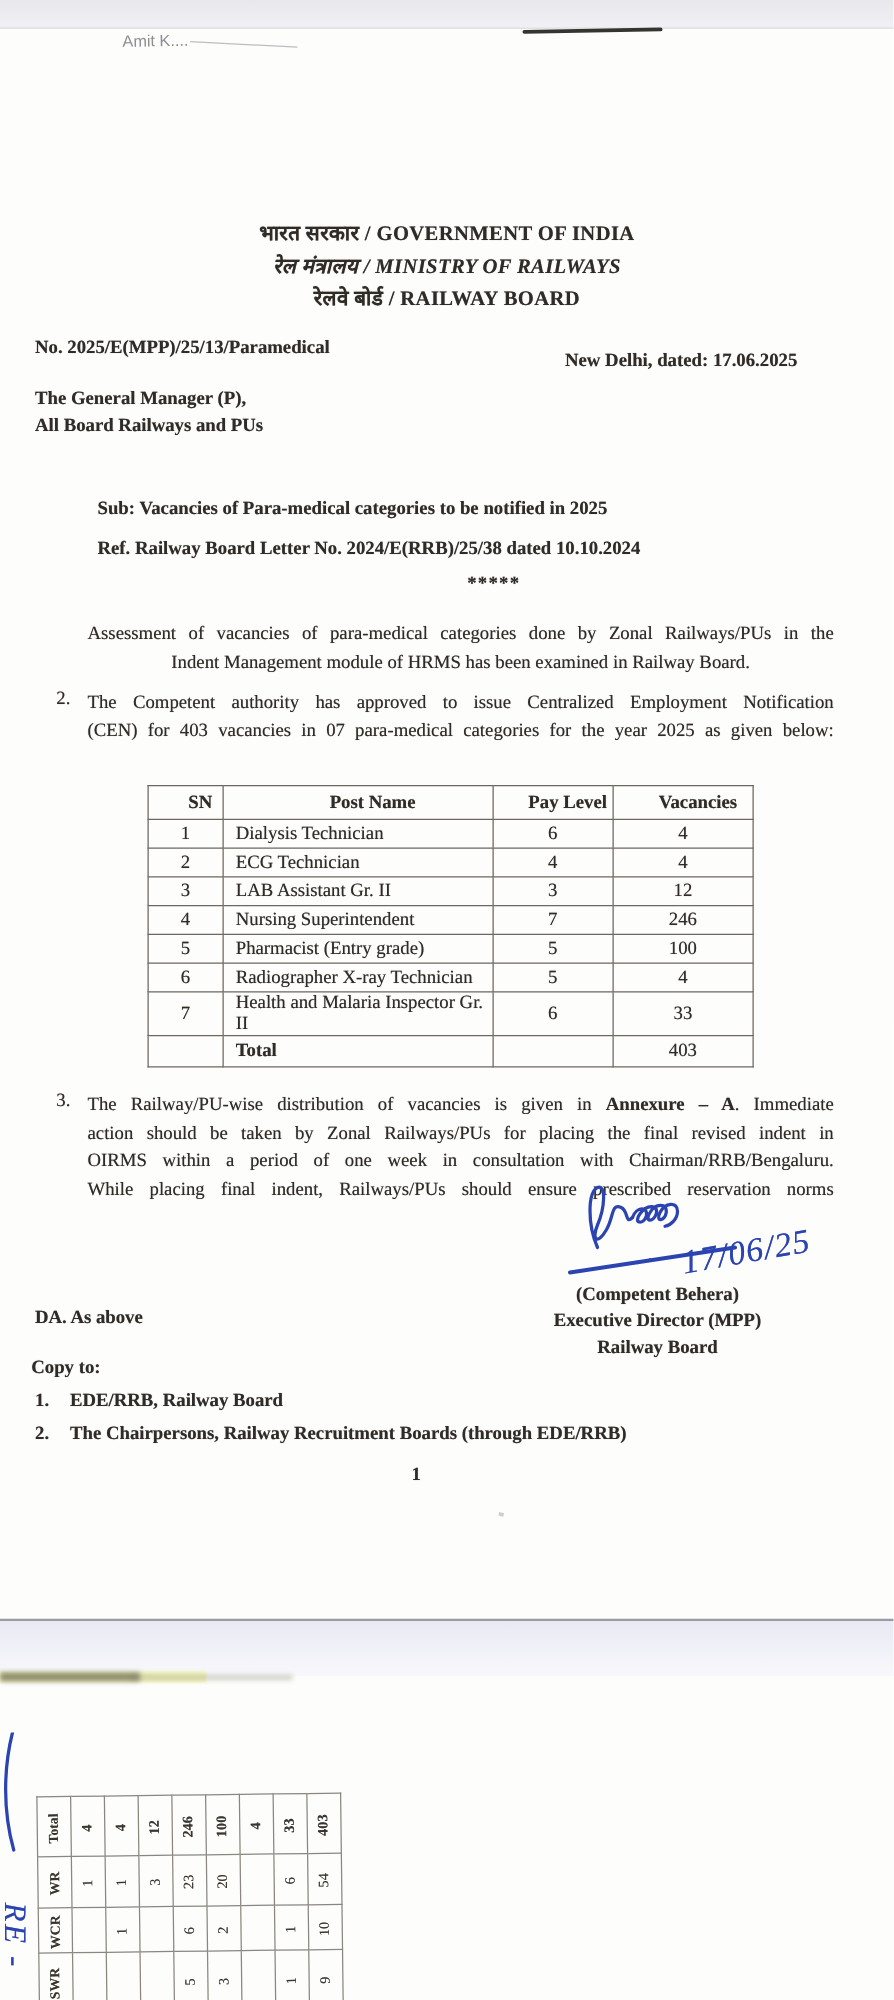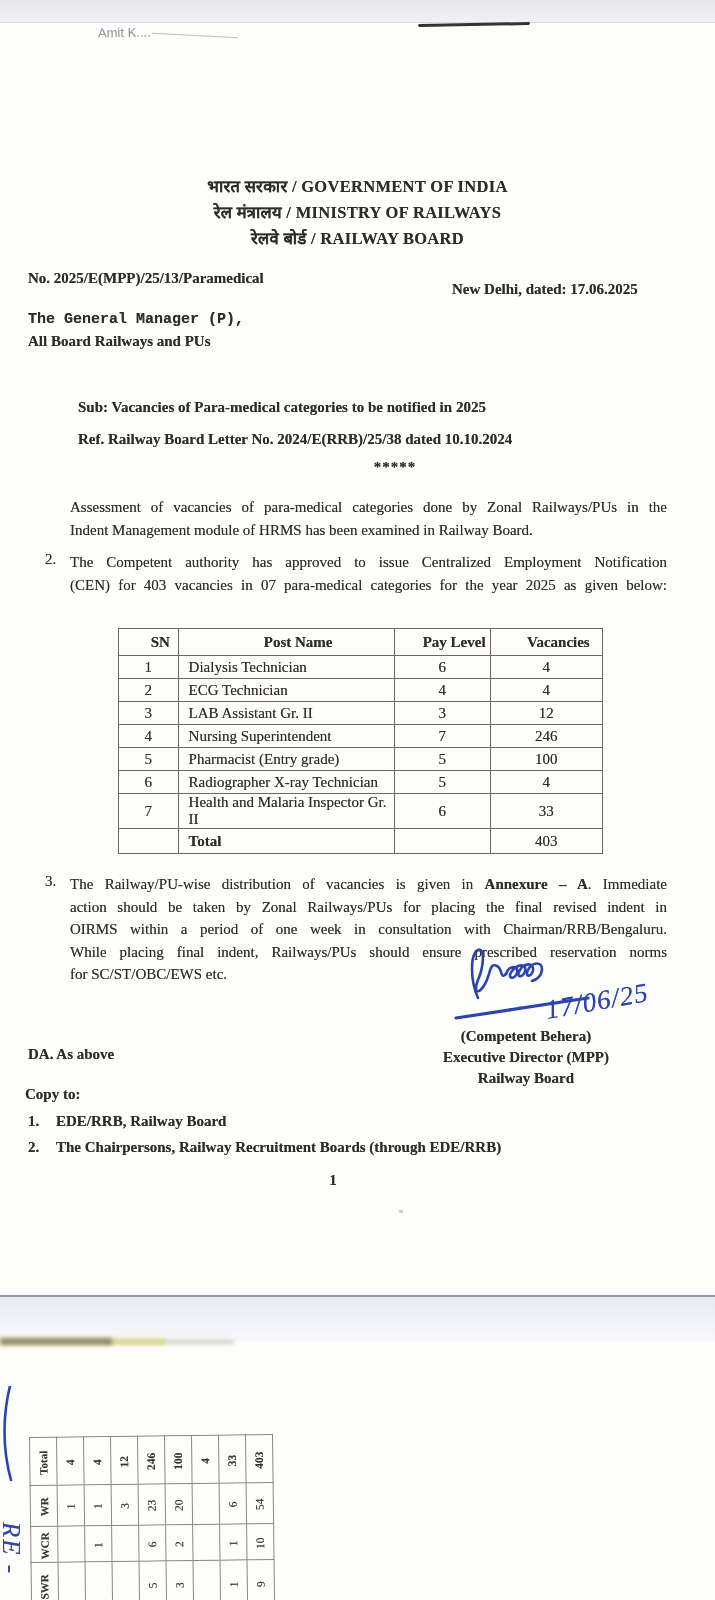--- a/index.html
+++ b/index.html
@@ -18,21 +18,21 @@
   .topbar{left:0;top:0;width:715px;height:22px;background:linear-gradient(#e7e7ec,#f1f1f5);border-bottom:1px solid #d8d8de;}
   .amit{left:98px;top:25px;font-size:13px;color:#8f8f93;transform:rotate(-1deg);font-family:"Liberation Sans",sans-serif;}
   .faintline{left:152px;top:35px;width:86px;height:1px;background:#bdbdc2;transform:rotate(3deg);}
   .topline{left:418px;top:23px;width:112px;height:3px;background:#35342f;border-radius:2px;transform:rotate(-1deg);}
   
   .lh{left:0;right:0;text-align:center;font-weight:bold;font-size:16.5px;letter-spacing:.3px;}
   
   .fs15{font-size:15px;}
   .just{white-space:normal;text-align:justify;text-align-last:justify;}
   .para{position:absolute;left:70px;width:597px;font-size:15px;line-height:22.5px;}
-  .para div{min-height:22.5px;}
+  .para div{min-height:22.5px;text-align:center;}
   .pnum{position:absolute;left:45px;font-size:15px;}
   
   #vtable{position:absolute;left:118px;top:628px;}
   #vtable table{border-collapse:collapse;width:485px;font-size:15px;}
   #vtable th,#vtable td{border:1px solid #6d675f;padding:0 4px;height:22px;text-align:center;}
   #vtable th{height:26px;font-size:15px;padding-left:28px;}
   #vtable td.c-post{text-align:left;padding-left:10px;width:252px;}
   #vtable th.h-sn,#vtable td.c-sn{width:30px;}
   #vtable th.h-level,#vtable td.c-level{width:76px;}
   #vtable th.h-vac,#vtable td.c-vac{width:87px;}
@@ -66,27 +66,27 @@
 <body>
 
 <div id="page">
 
   <div class="abs topbar"></div>
   <div class="line amit">Amit K....</div>
   <div class="abs faintline"></div>
   <div class="abs topline"></div>
 
   <div class="line lh ink" style="top:174px;">भारत सरकार / GOVERNMENT OF INDIA</div>
-  <div class="line lh ink" style="top:200px;">रेल मंत्रालय / MINISTRY OF RAILWAYS</div>
+  <div class="line lh ink" style="top:200px;font-style:italic;">रेल मंत्रालय / MINISTRY OF RAILWAYS</div>
   <div class="line lh ink" style="top:226px;">रेलवे बोर्ड / RAILWAY BOARD</div>
 
   <div class="line b fs15 ink" style="left:28px;top:270px;">No. 2025/E(MPP)/25/13/Paramedical</div>
   <div class="line b fs15 ink" style="left:452px;top:281px;">New Delhi, dated: 17.06.2025</div>
 
-  <div class="line b fs15 ink" style="left:28px;top:311px;font-family:Liberation Mono, monospace;">The General Manager (P),</div>
+  <div class="line b fs15 ink" style="left:28px;top:311px;">The General Manager (P),</div>
   <div class="line b fs15 ink" style="left:28px;top:333px;">All Board Railways and PUs</div>
 
   <div class="line b fs15 ink" style="left:78px;top:399px;">Sub: Vacancies of Para-medical categories to be notified in 2025</div>
   <div class="line b fs15 ink" style="left:78px;top:431px;">Ref. Railway Board Letter No. 2024/E(RRB)/25/38 dated 10.10.2024</div>
   <div class="line b ink" style="left:360px;top:459px;width:70px;text-align:center;font-size:15px;letter-spacing:1px;">*****</div>
 
   <div class="para ink" style="top:496px;">
     <div class="just">Assessment of vacancies of para-medical categories done by Zonal Railways/PUs in the</div>
     <div>Indent Management module of HRMS has been examined in Railway Board.</div>
   </div>
@@ -159,21 +159,20 @@
         </tbody>
     </table>
   </div>
 
   <div class="pnum ink" style="top:873px;">3.</div>
   <div class="para ink" style="top:873px;">
     <div class="just"><span>The Railway/PU-wise distribution of vacancies is given in </span><span class="b">Annexure – A</span><span>. Immediate</span></div>
     <div class="just">action should be taken by Zonal Railways/PUs for placing the final revised indent in</div>
     <div class="just">OIRMS within a period of one week in consultation with Chairman/RRB/Bengaluru.</div>
     <div class="just">While placing final indent, Railways/PUs should ensure prescribed reservation norms</div>
-    <div>for SC/ST/OBC/EWS etc.</div>
   </div>
 
   <div class="line b fs15 ink" style="left:28px;top:1003px;margin-top:43px;">DA. As above</div>
 
   <svg class="abs" style="left:448px;top:940px;" width="195" height="85" viewBox="0 0 195 85">
     <g fill="none" stroke="#2b44b2" stroke-width="2.6" stroke-linecap="round">
       <path d="M30,58 C22,40 22,14 30,10 C37,7 36,26 30,40 C25,52 30,56 37,44 C43,34 41,22 49,26 C55,29 52,40 58,34"></path>
       <path d="M58,34 c3,-9 13,-9 11,-1 c-2,7 -11,6 -5,-2 c5,-7 15,-8 13,0 c-2,7 -10,7 -5,-1 c4,-7 14,-8 13,0 c-1,7 -9,8 -5,0 c4,-8 14,-9 14,-1 c0,6 -5,11 -10,12"></path>
       <path d="M8,78 L140,58" stroke-width="3.2"></path>
       <circle cx="62" cy="70" r="1.4" fill="#2b44b2" stroke="none"></circle>

